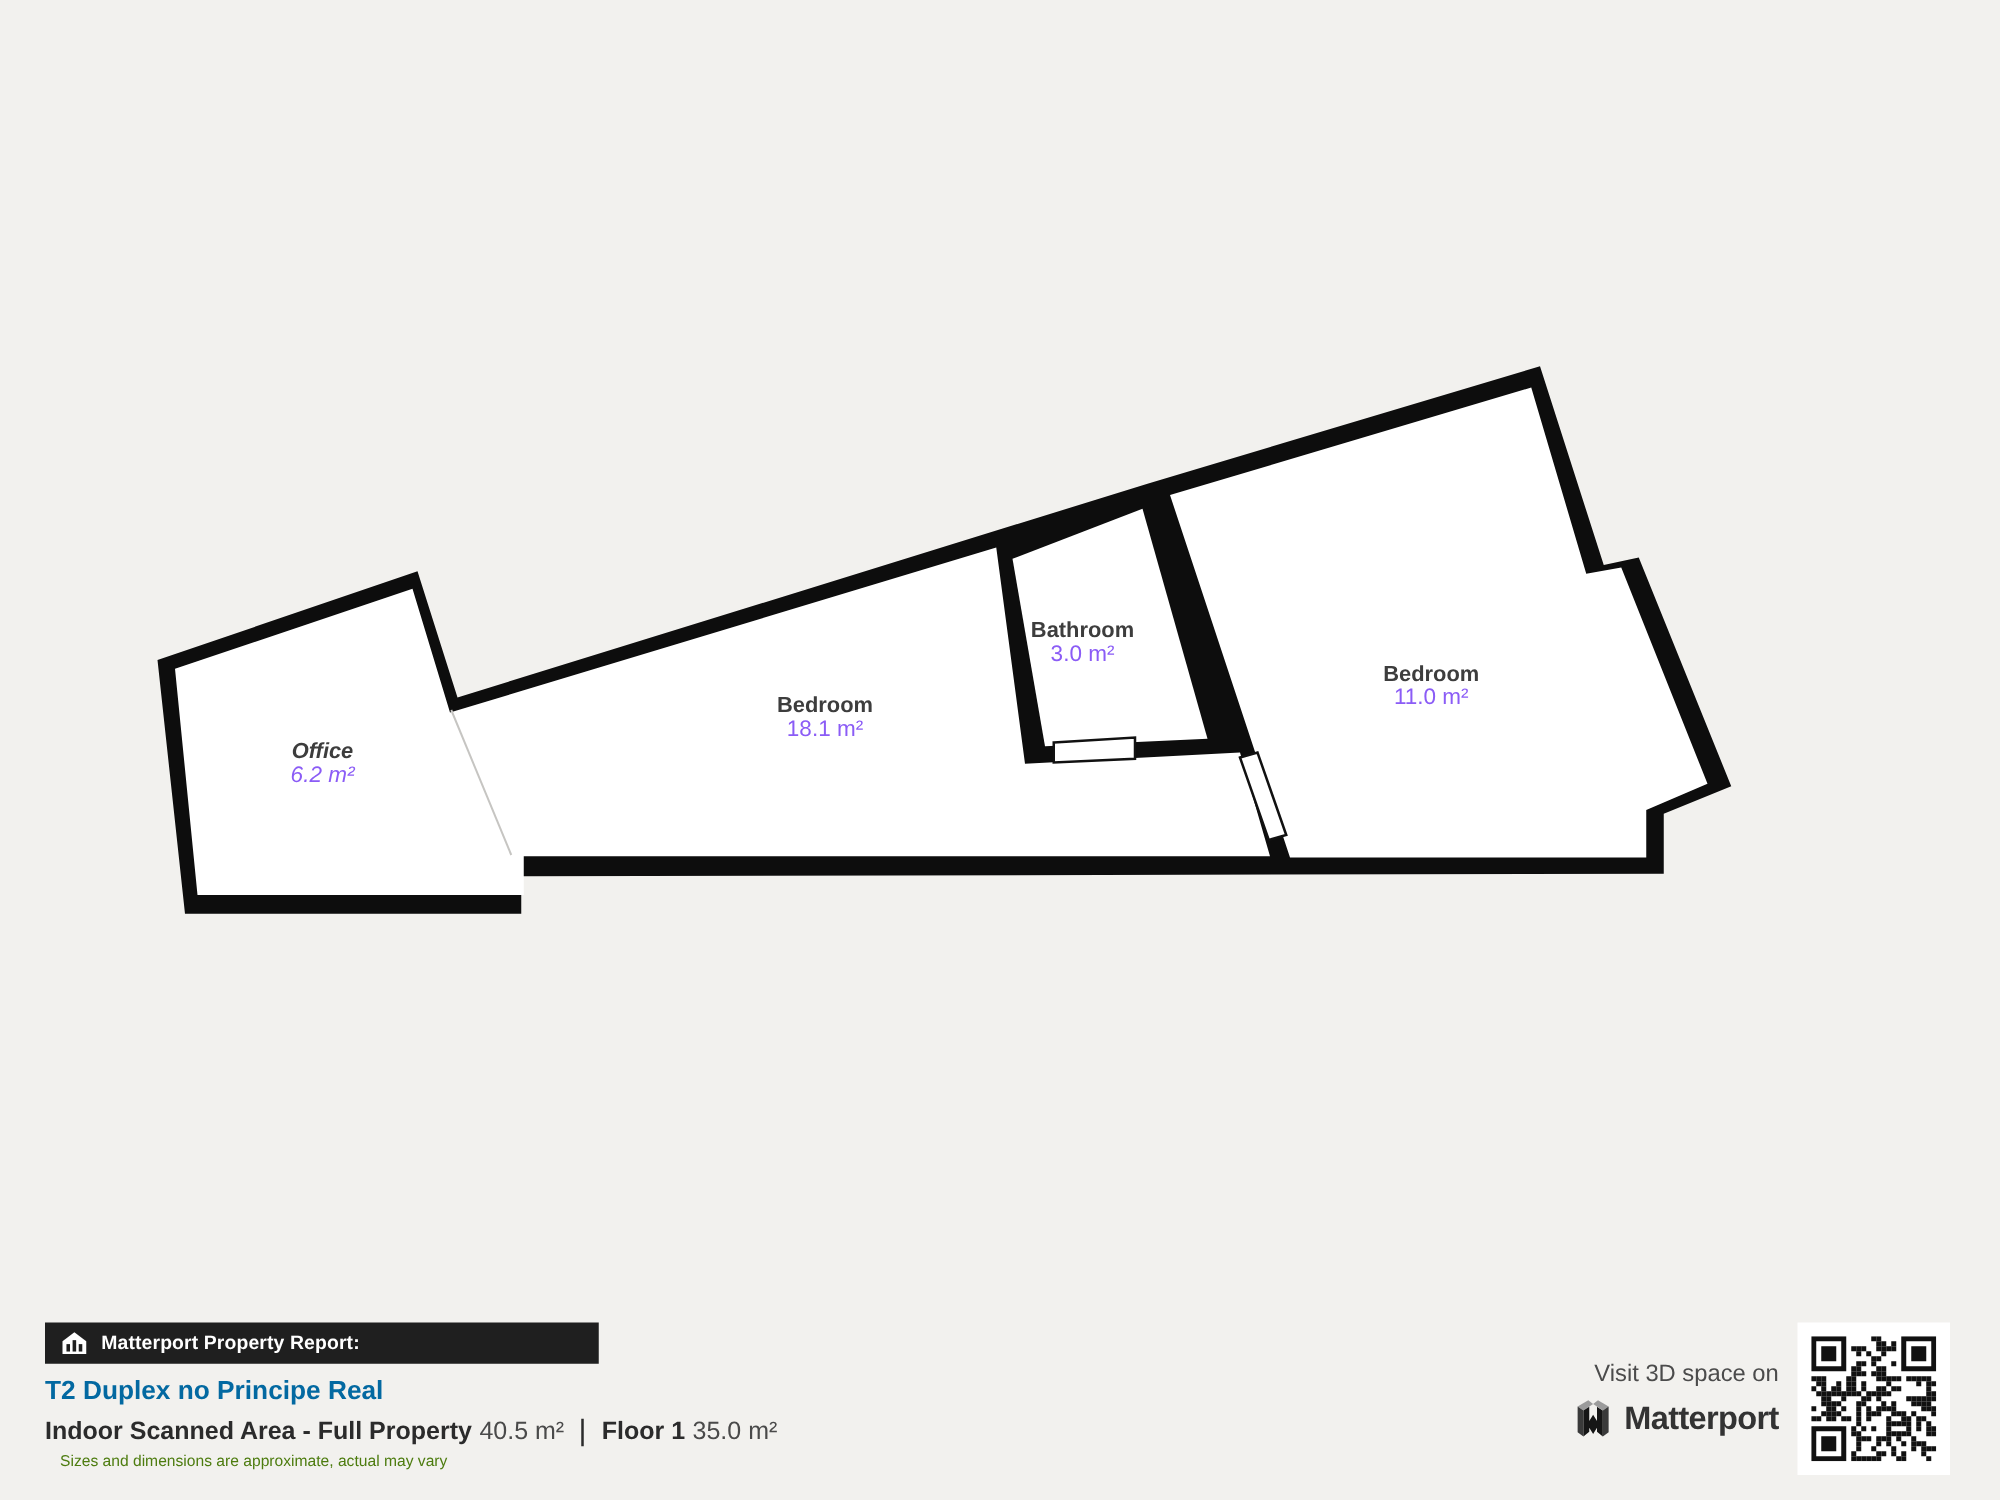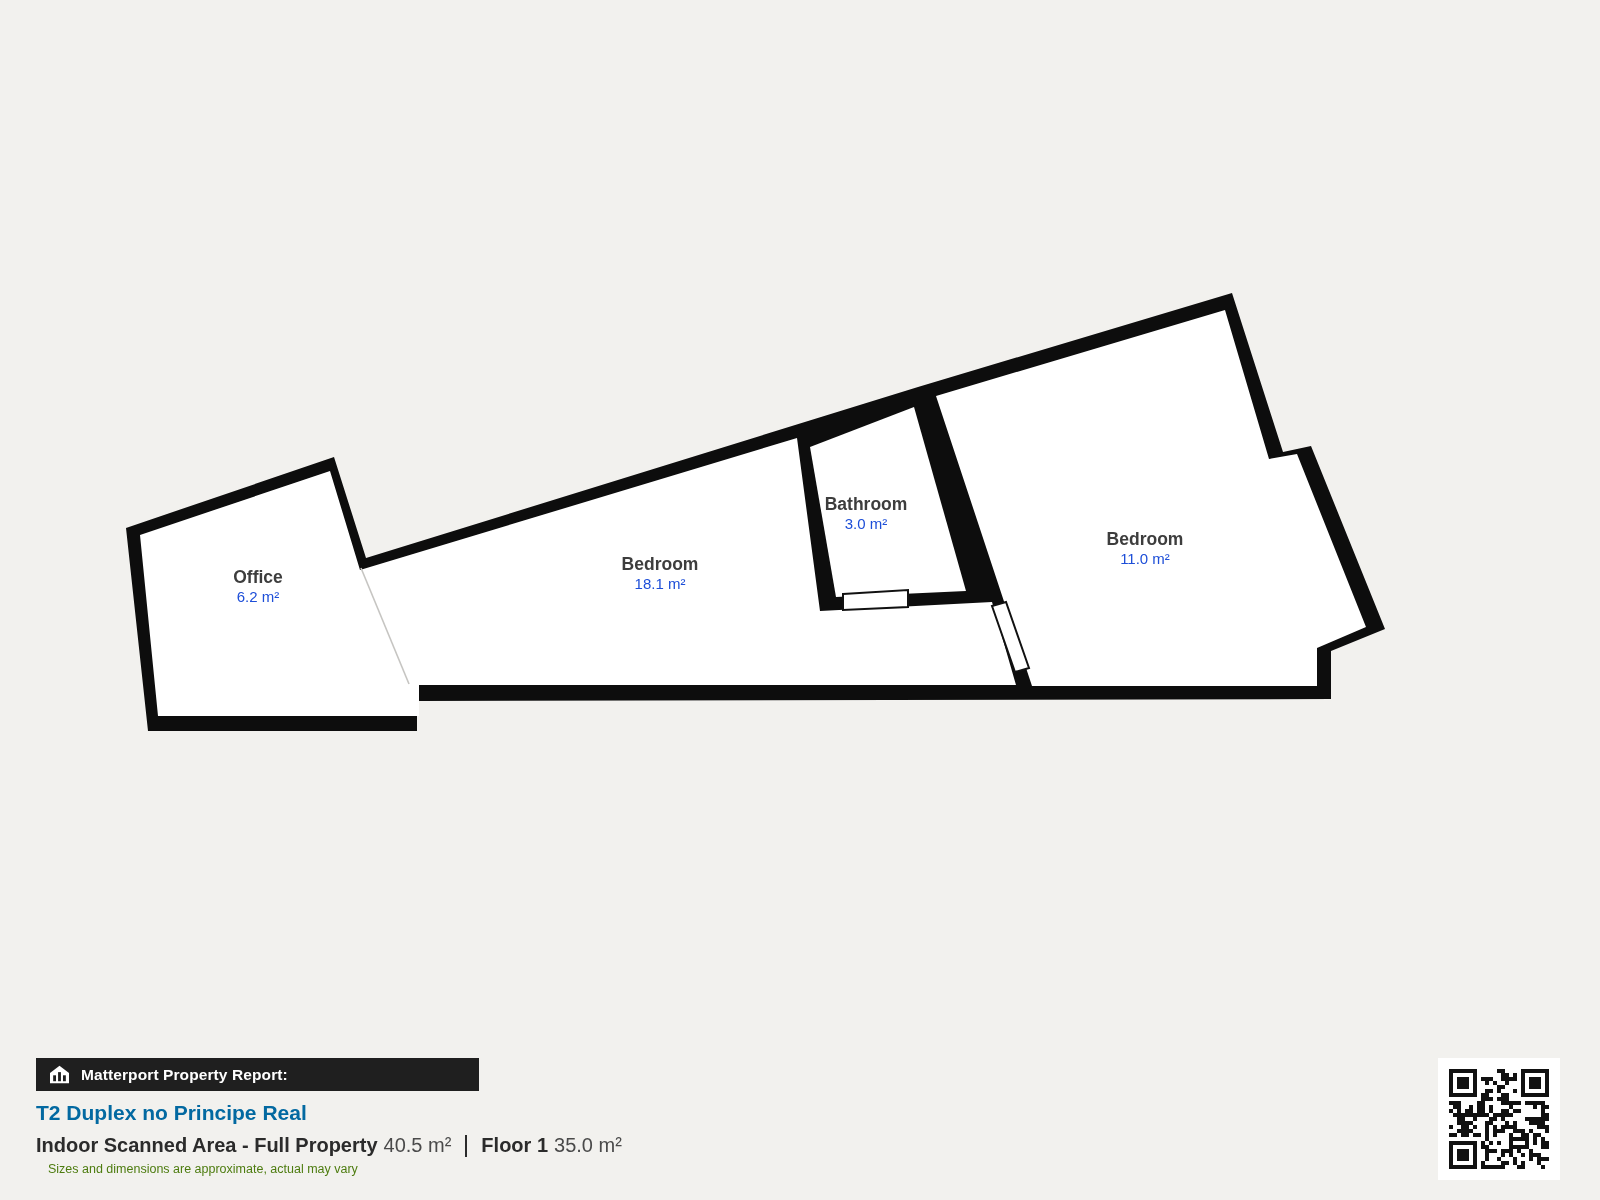--- a/index.html
+++ b/index.html
@@ -14,21 +14,21 @@
   svg.plan{position:absolute;left:0;top:0;width:1600px;height:1200px;display:block;}
   .walls{fill:#0d0d0d;}
   .room{fill:#ffffff;}
   .door{fill:#ffffff;stroke:#111111;stroke-width:2;}
   .sep-line{stroke:#c6c5c2;stroke-width:1.6;}
   .room-label{
     position:absolute;transform:translate(-50%,-50%);
     text-align:center;white-space:nowrap;pointer-events:none;
   }
   .room-label .rname{display:block;font-size:17.5px;font-weight:700;color:#3d3d3d;line-height:20px;}
-  .room-label .rarea{display:block;font-size:15px;color:#1d4ed8;line-height:19px;}
+  .room-label .rarea{display:block;font-size:18px;color:#8b5cf6;line-height:19px;}
   
   .report-bar{
     position:absolute;left:36px;top:1058px;width:443px;height:33px;
     background:#1f1f1f;display:flex;align-items:center;gap:11px;
     padding-left:13px;box-sizing:border-box;
   }
   .report-bar .bar-text{color:#ffffff;font-size:15.5px;font-weight:700;letter-spacing:.1px;}
   .house-ico{width:21px;height:19px;display:block;}
   .prop-title{
     position:absolute;left:36px;top:1101px;
@@ -75,21 +75,21 @@
 
     <polygon class="room" points="936,396 1225,310 1269,459 1297,454 1366,627 1317,648 1317,686 1032,686"></polygon>
 
     <line class="sep-line" x1="361" y1="568" x2="409" y2="684"></line>
 
     <polygon class="door" points="843,594 908,590 908,607 843,610"></polygon>
 
     <polygon class="door" points="992,606 1006,602 1029,668 1015,672"></polygon>
   </svg>
 
-  <div class="room-label" style="left:258px;top:586px;">
+  <div class="room-label" style="left:258px;top:610px;font-style:italic;">
     <span class="rname">Office</span>
     <span class="rarea">6.2 m²</span>
   </div>
   <div class="room-label" style="left:660px;top:573px;">
     <span class="rname">Bedroom</span>
     <span class="rarea">18.1 m²</span>
   </div>
   <div class="room-label" style="left:866px;top:501px;margin-top:12px;">
     <span class="rname">Bathroom</span>
     <span class="rarea">3.0 m²</span>
@@ -114,20 +114,33 @@
   <div class="meta-row">
     <span class="mlabel">Indoor Scanned Area - Full Property</span>
     <span class="mvalue">40.5 m²</span>
     <span class="meta-divider"></span>
     <span class="mlabel">Floor 1</span>
     <span class="mvalue">35.0 m²</span>
   </div>
 
   <div class="disclaimer">Sizes and dimensions are approximate, actual may vary</div>
 
+  <div class="promo">
+    <div class="visit-text">Visit 3D space on</div>
+    <div class="brand-row">
+      <svg class="mp-logo" viewBox="0 0 40 42" aria-hidden="true">
+        <path fill="#9b9b9b" d="M4 9 L15 2.5 L20 6.5 L10 13 Z"></path>
+        <path fill="#3a3a3a" d="M4 9 L10 13 L10 40 L4 35.5 Z"></path>
+        <path fill="#161616" d="M10 13 L16 9.3 L16 24 L20 17.5 L24 24 L24 9.3 L30 13 L30 40 L24 35 L24 31 L20 37.5 L16 31 L16 35 L10 40 Z"></path>
+        <path fill="#9b9b9b" d="M25 2.5 L36 9 L30 13 L20 6.5 Z"></path>
+        <path fill="#3a3a3a" d="M36 9 L36 35.5 L30 40 L30 13 Z"></path>
+      </svg>
+      <span class="brand-name">Matterport</span>
+    </div>
+  </div>
 
   <div class="qr-card">
     <svg id="qr-svg" viewBox="0 0 100 100" aria-hidden="true">
         <rect x="48" y="0" width="4" height="4" fill="#111"></rect>
         <rect x="52" y="0" width="4" height="4" fill="#111"></rect>
         <rect x="52" y="4" width="4" height="4" fill="#111"></rect>
         <rect x="56" y="4" width="4" height="4" fill="#111"></rect>
         <rect x="64" y="4" width="4" height="4" fill="#111"></rect>
         <rect x="32" y="8" width="4" height="4" fill="#111"></rect>
         <rect x="36" y="8" width="4" height="4" fill="#111"></rect>

